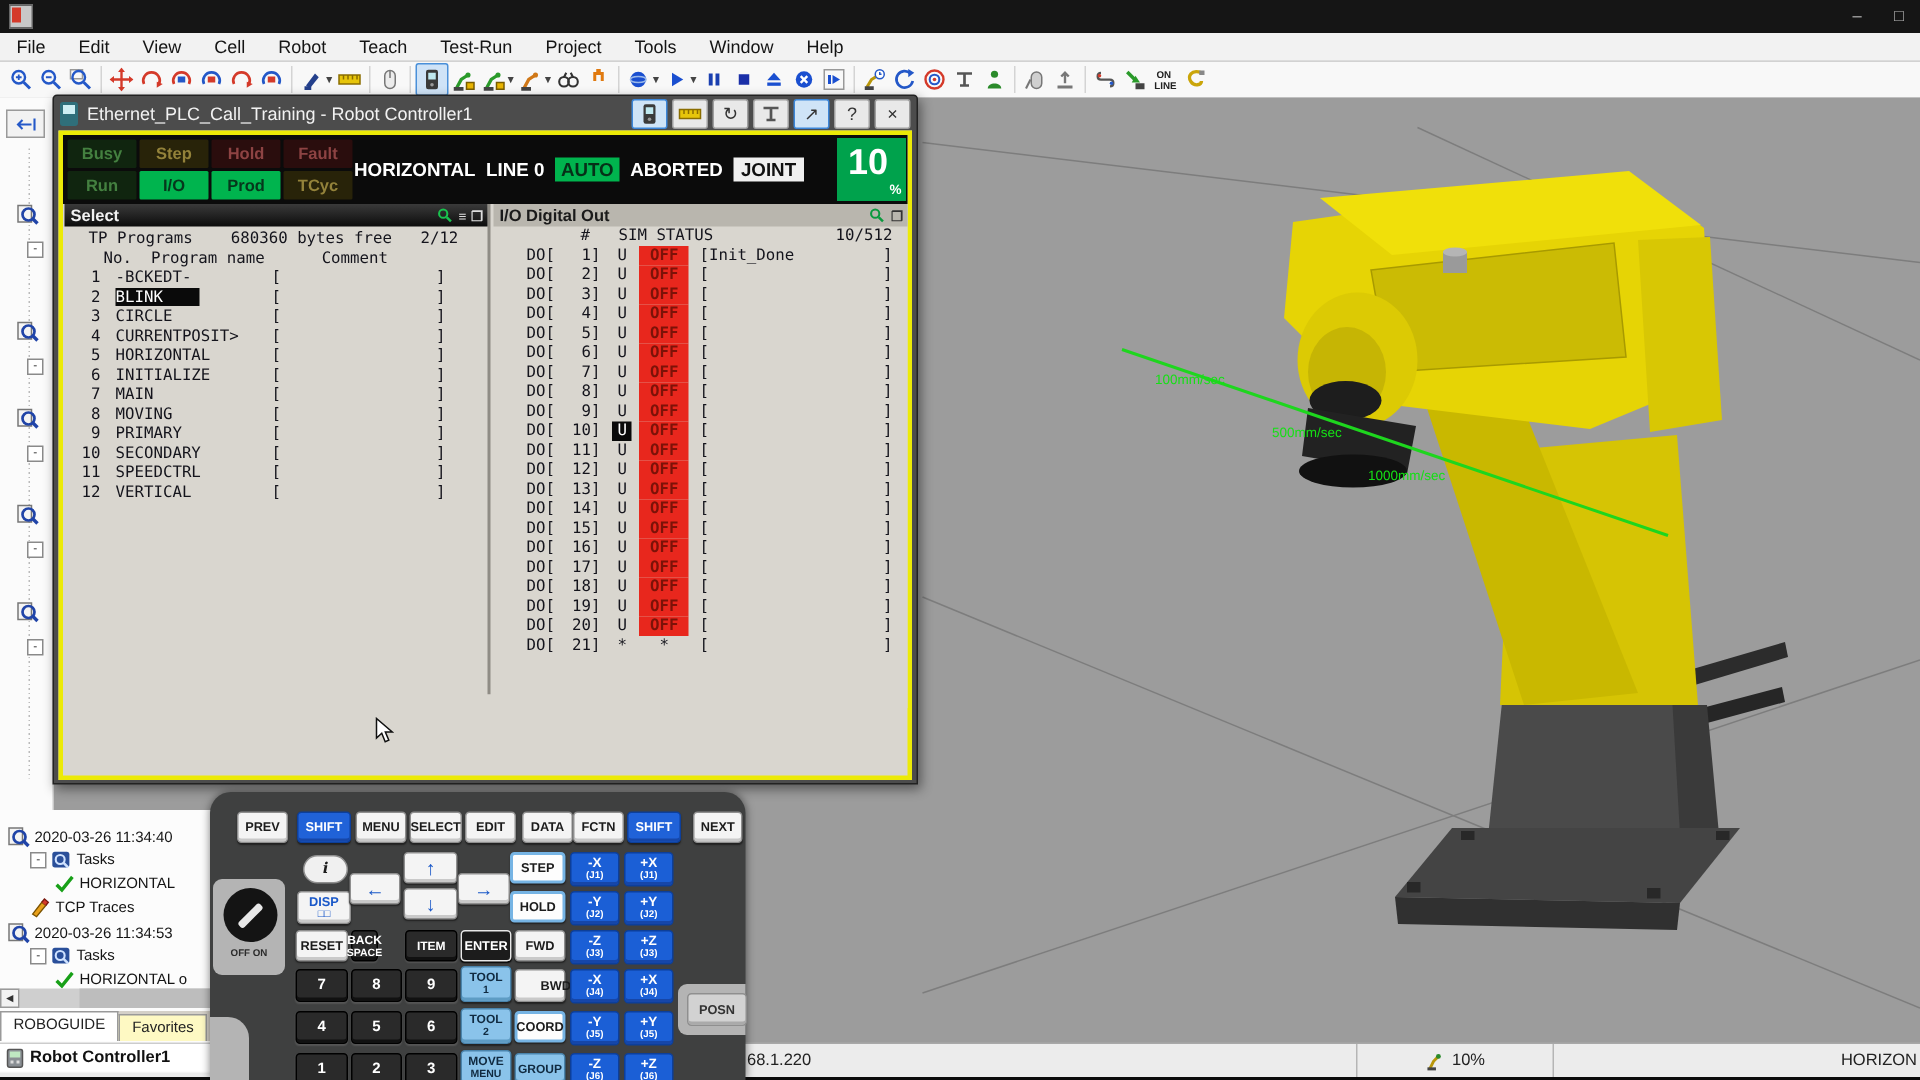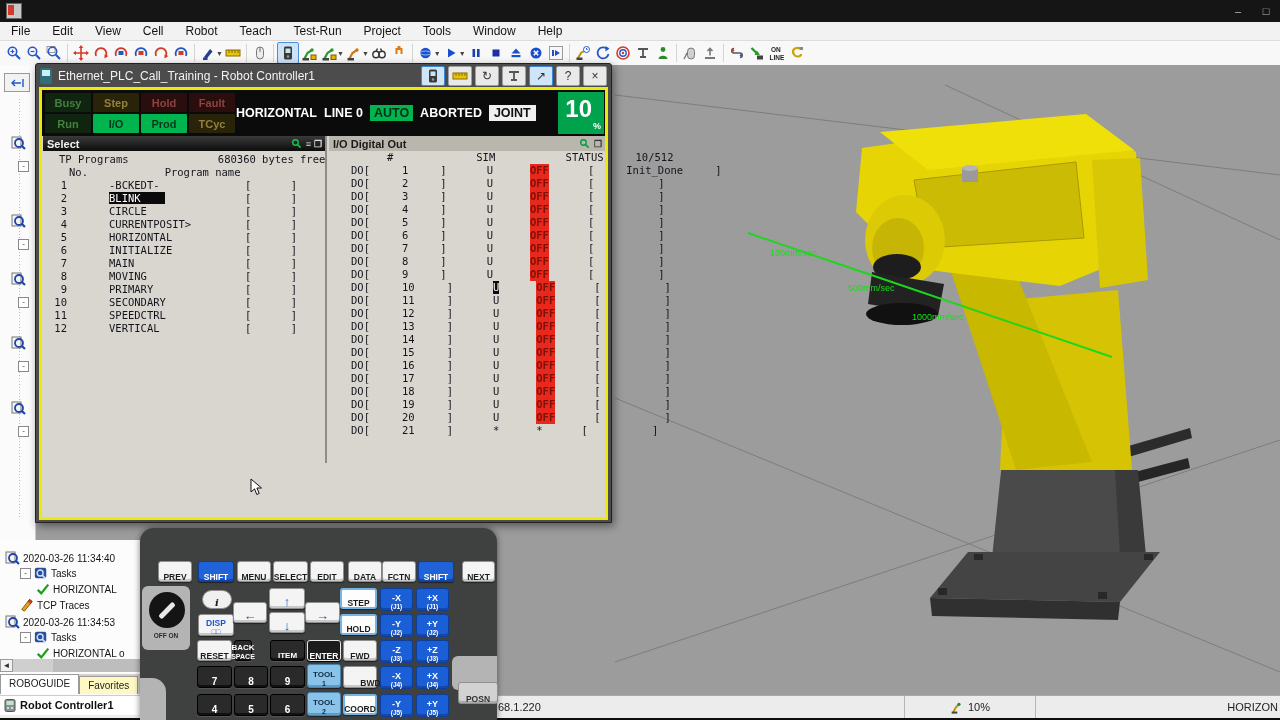--- a/index.html
+++ b/index.html
@@ -84,21 +84,21 @@
   .mono{font-family:"DejaVu Sans Mono",monospace;}
   #selpanel{left:1px;top:46px;width:284px;height:327px;background:#d9d6cf;border-right:2px solid #8f8c85;box-sizing:border-box;}
   #iopanel{left:287px;top:46px;width:276px;height:327px;background:#d9d6cf;}
   .phdr{height:15px;display:flex;align-items:center;font-size:11px;font-weight:bold;padding:0 4px;gap:4px;}
   #selpanel .phdr{background:linear-gradient(#3a3a3a,#0c0c0c);color:#f2f2f2;}
   #iopanel .phdr{background:#b9b6ae;color:#1a1a1a;}
   .phdr .spacer{flex:1;}
   .mag-mini{width:11px;height:11px;}
   .winglyph{font-size:9px;letter-spacing:-1px;}
   #selpanel .winglyph{color:#ddd;} #iopanel .winglyph{color:#333;}
-  .prow,.iorow,.pline{display:flex;font-size:10.5px;line-height:13px;color:#14141c;white-space:pre;gap:32px;}
+  .prow,.iorow,.pline{display:flex;font-size:10.5px;line-height:13px;color:#14141c;white-space:pre;}
   #progsum{padding:2px 0 0 16px;}
   #progcols{padding-left:26px;}
   .prow .no{width:24px;text-align:right;}
   .prow .pname{margin-left:10px;width:104px;}
   .prow .pname .hl{padding-right:0;}
   .prow.sel .pname .hl{background:#0a0a0a;color:#fff;padding-right:24px;}
   .prow .obr{width:12px;} .prow .cbr{margin-left:auto;margin-right:28px;}
   #iohdr{padding-left:58px;display:flex;}
   .iorow .dol{margin-left:22px;} .iorow .donum{width:24px;text-align:right;}
   .iorow .sim{width:13px;text-align:center;margin-left:8px;}
@@ -118,22 +118,22 @@
   #cursor1{left:208px;top:388px;width:13px;height:18px;z-index:6;}
   
   #keypad{left:140px;top:528px;width:357px;height:192px;background:#3f4040;border-radius:14px 14px 0 0;
     z-index:5;box-shadow:0 0 6px rgba(0,0,0,.5);}
   #knobmount{left:2px;top:58px;width:48px;height:64px;background:#b4b4b4;border-radius:6px;}
   #knob{left:9px;top:64px;width:36px;height:36px;border-radius:50%;background:#141414;position:absolute;}
   #knob::after{content:"";position:absolute;left:8px;top:16px;width:20px;height:5px;background:#e8e8e8;border-radius:2px;transform:rotate(-45deg);}
   #knoblabel{left:2px;top:104px;width:48px;text-align:center;font-size:6.5px;color:#2b2b2b;font-weight:bold;position:absolute;}
   #posnmount{left:312px;top:128px;width:45px;height:34px;background:#b4b4b4;border-radius:6px 0 0 6px;}
   #kpcurve{left:0;top:150px;width:26px;height:42px;background:#b4b4b4;border-radius:0 14px 0 0;}
-  .key{position:absolute;border-radius:3px;display:flex;flex-direction:column;align-items:center;justify-content:flex-end;
-    font-size:8.5px;font-weight:bold;line-height:1;box-sizing:border-box;margin-top:20px;}
+  .key{position:absolute;border-radius:3px;display:flex;flex-direction:column;align-items:center;justify-content:center;
+    font-size:8.5px;font-weight:bold;line-height:1;box-sizing:border-box;}
   .key .sub{font-size:7px;margin-top:1px;font-weight:bold;}
   .key.white{background:#f4f4f4;color:#1c1c1c;border:1px solid #8f8f8f;box-shadow:inset 0 -2px 0 #c9c9c9,0 1px 1px #222;}
   .key.blue{background:#2062d8;color:#fff;border:1px solid #0d3f9a;box-shadow:inset 0 -2px 0 #1646a8,0 1px 1px #222;}
   .key.num,.key.dark,.key.dark2{background:#2a2a2a;color:#fff;border:1px solid #000;box-shadow:inset 0 -2px 0 #111,0 1px 1px #555;font-size:10px;}
   .key.dark,.key.dark2{font-size:8px;}
   .key.lblue{background:#8ac3ea;color:#102a40;border:1px solid #4a84ac;box-shadow:inset 0 -2px 0 #5e9cc4,0 1px 1px #222;font-size:8px;}
   .key.jog{background:#1b5fd6;color:#fff;border:1px solid #0d3f9a;box-shadow:inset 0 -2px 0 #1646a8;font-size:9px;}
   .key.jog .sub{font-size:6.5px;}
   .key.outline{background:#fdfdfd;color:#1c1c1c;border:2px solid #76b4e4;box-shadow:0 1px 1px #222;}
   .key.enter{background:#1c1c1c;color:#fff;border:1.5px solid #e8e8e8;box-shadow:0 1px 1px #000;}

